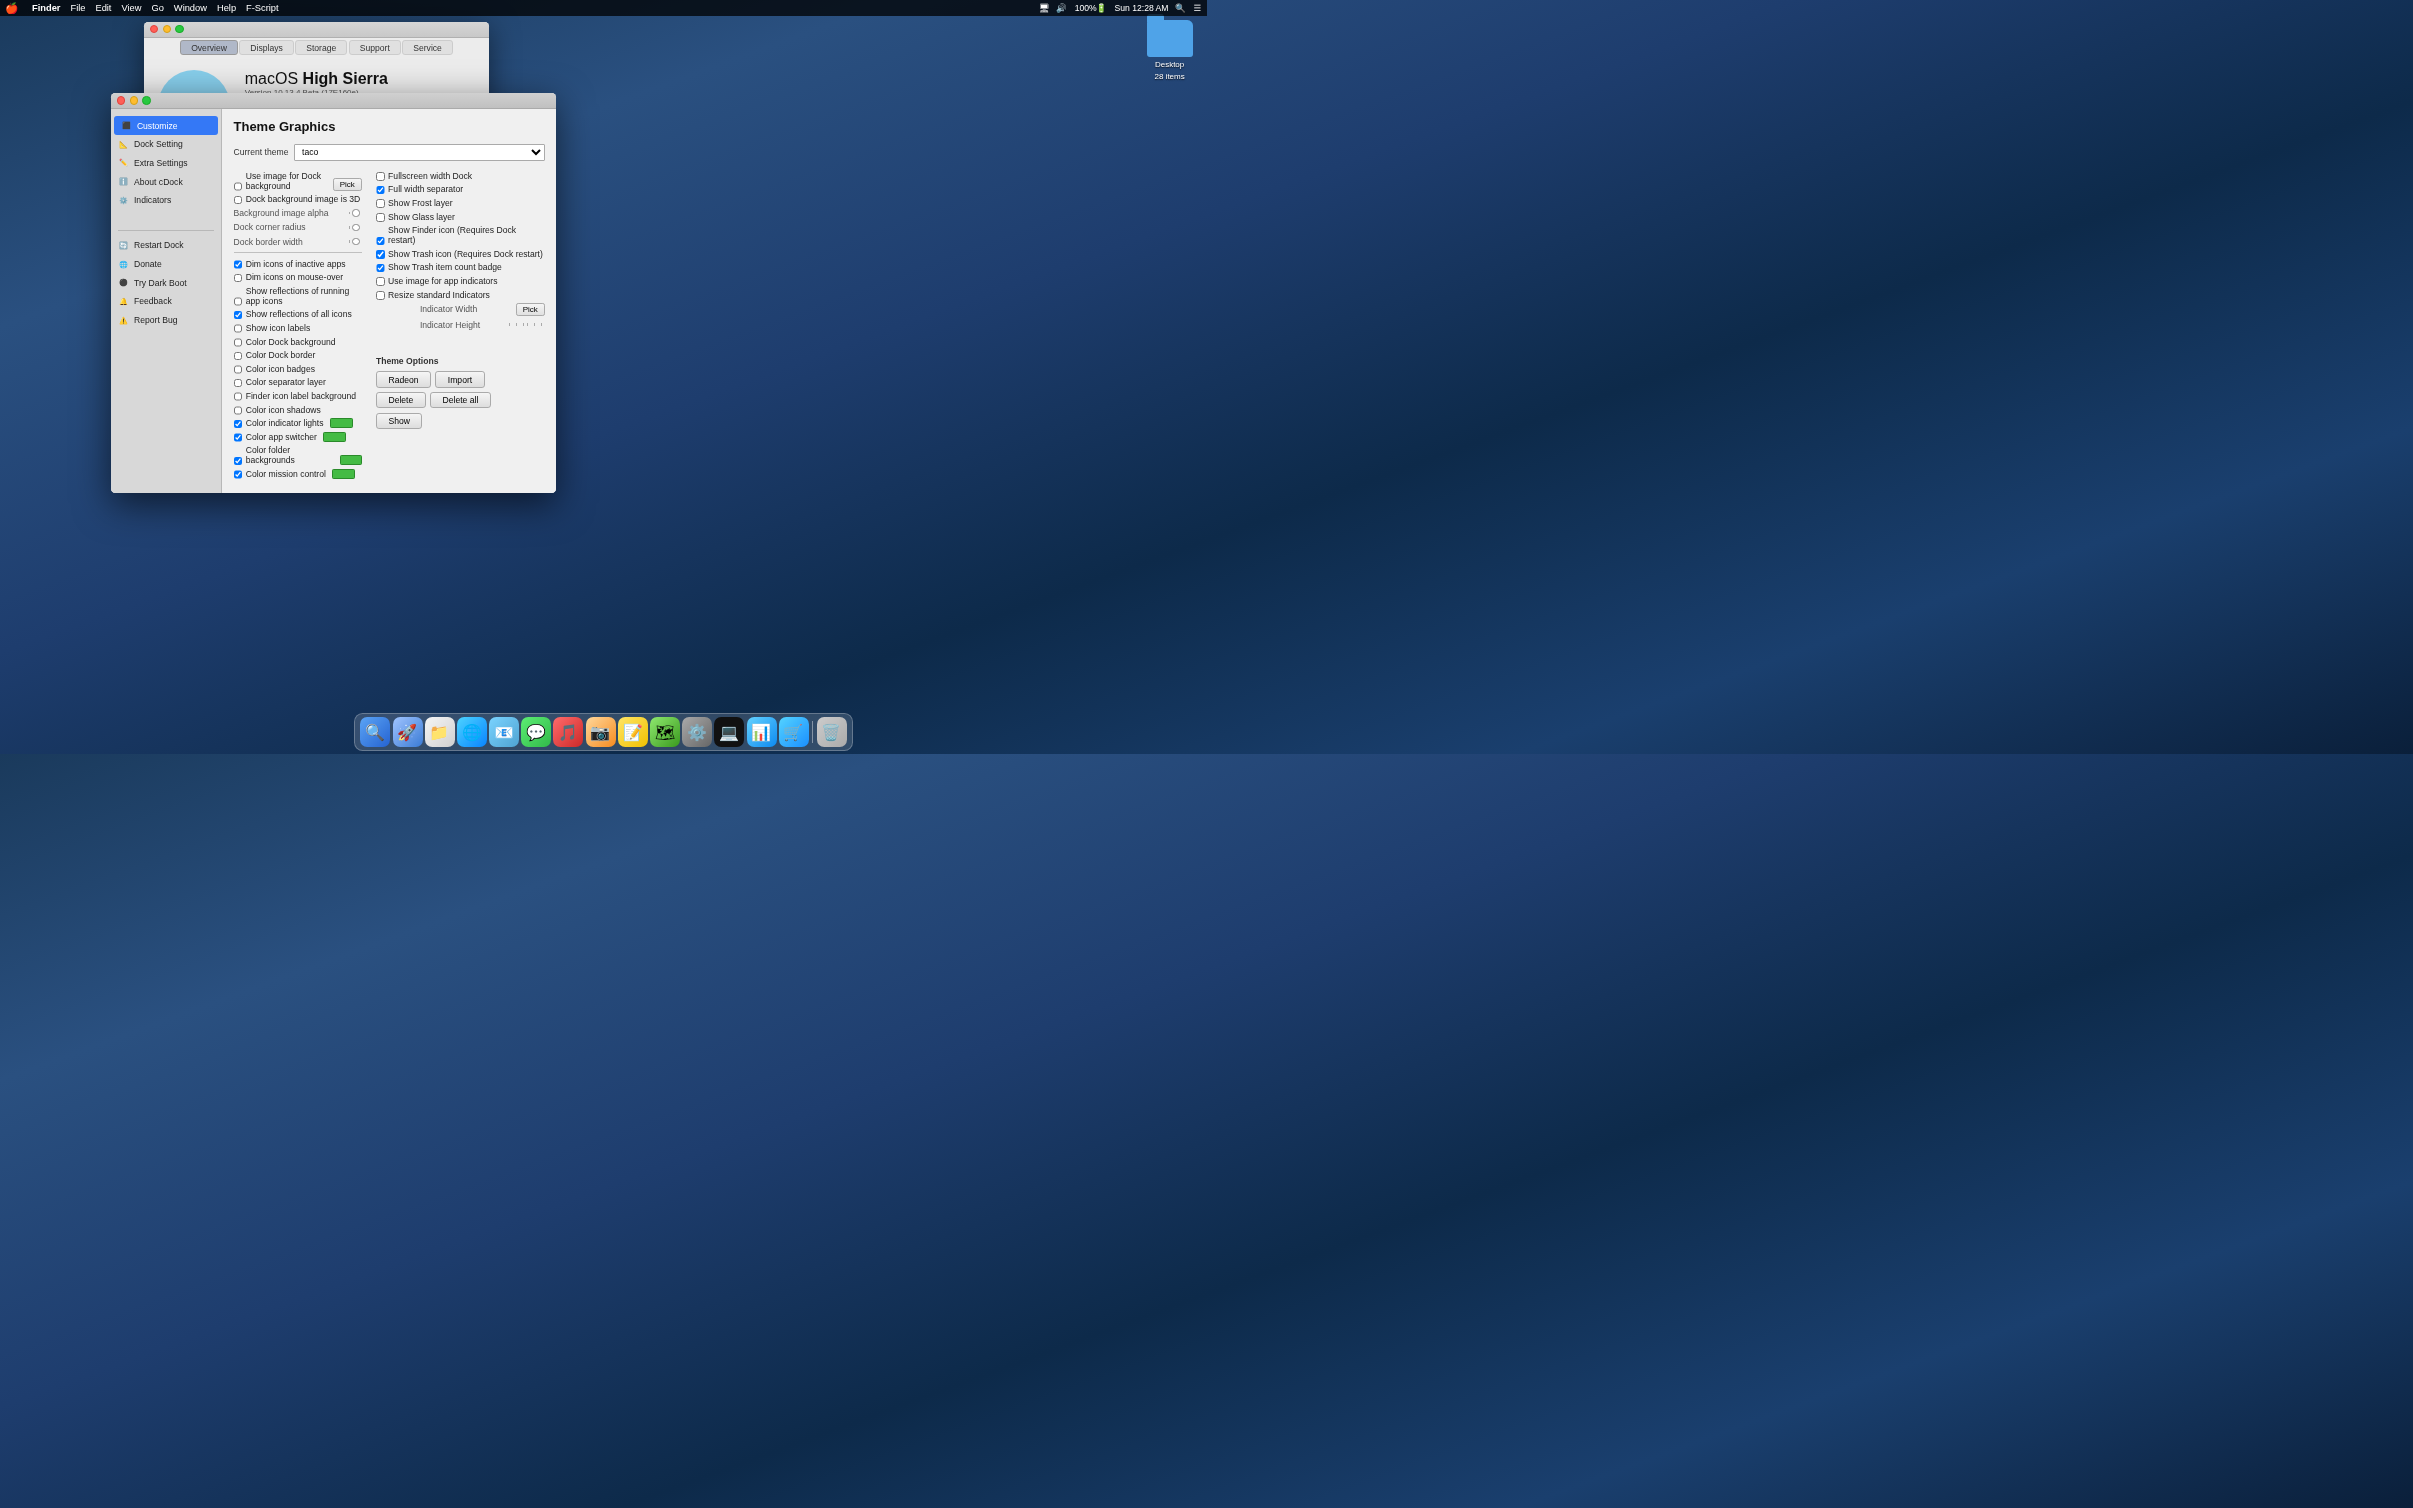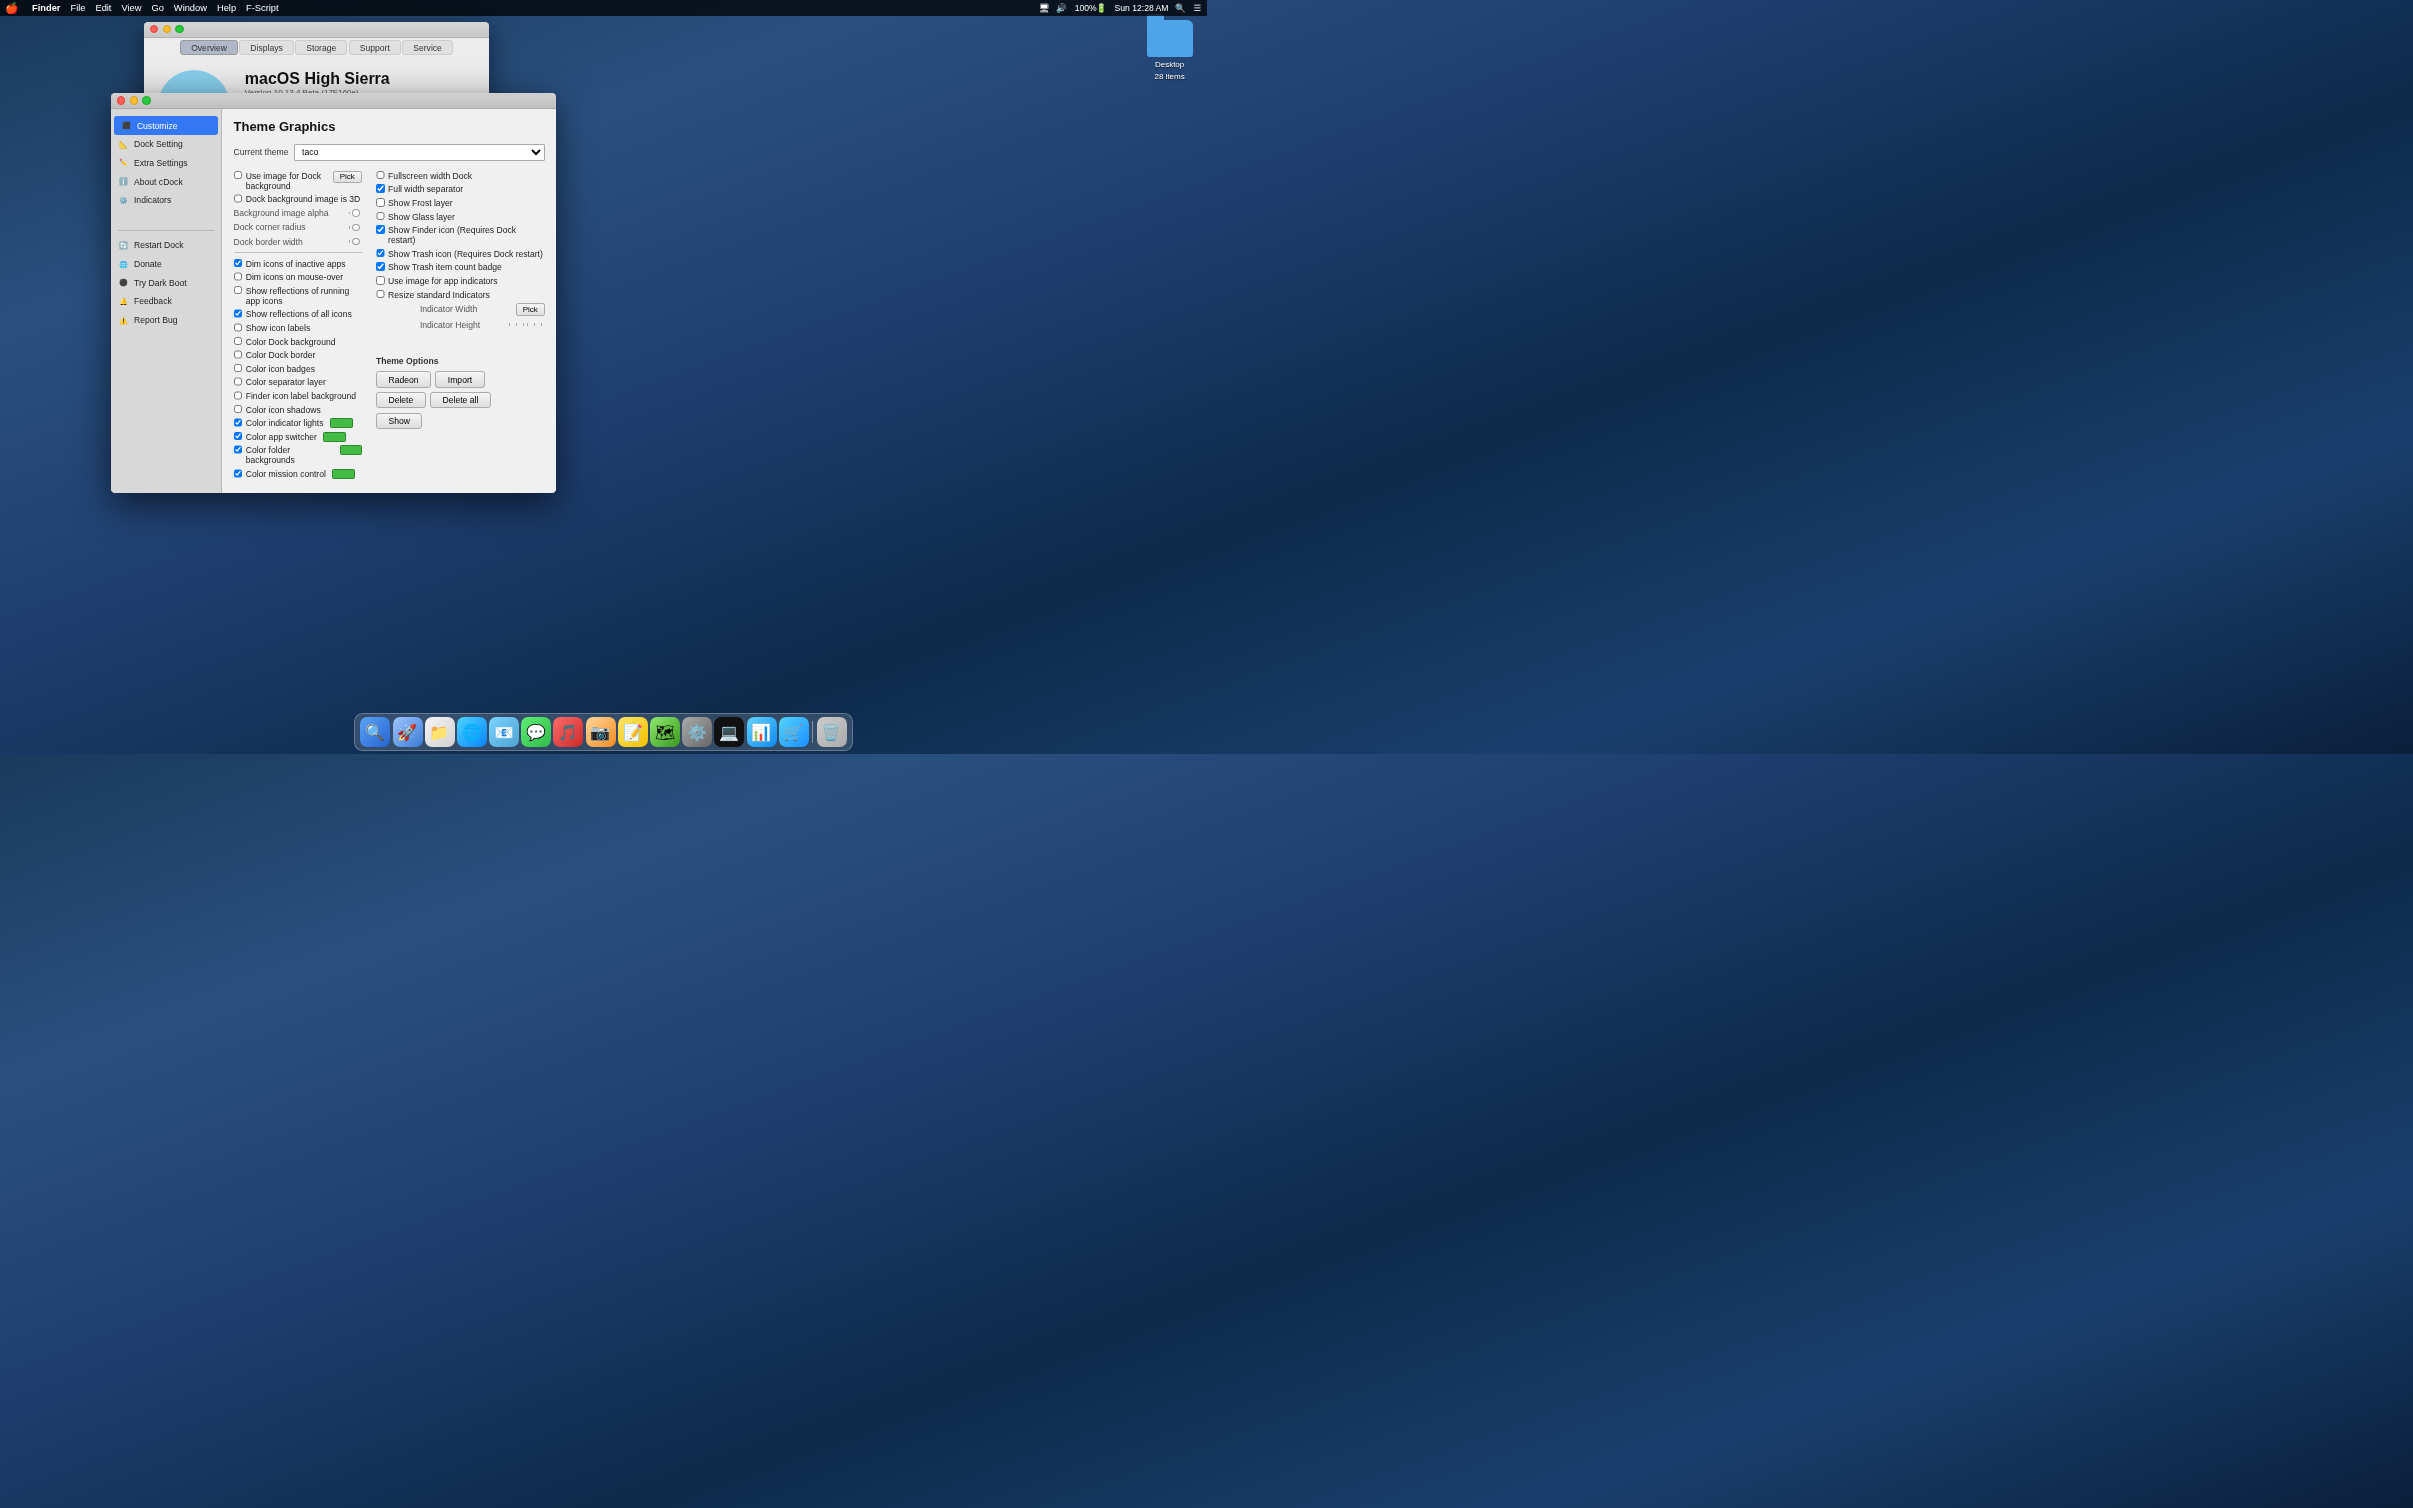--- a/index.html
+++ b/index.html
@@ -196,21 +196,21 @@
     .content-columns {
       display: flex;
       gap: 14.4px;
     }
     .left-col { flex: 1; }
     .right-col { flex: 1; }
 
     
     .option-row {
       display: flex;
-      align-items: flex-start;
+      align-items: flex-end;
       margin-bottom: 3.6px;
       font-size: 8.6px;
       color: #222;
       gap: 3.6px;
     }
     .option-row input[type="checkbox"] {
       width: 8.6px;
       height: 8.6px;
       flex-shrink: 0;
     }
@@ -460,21 +460,21 @@
     <div class="system-tab">Displays</div>
     <div class="system-tab">Storage</div>
     <div class="system-tab">Support</div>
     <div class="system-tab">Service</div>
   </div>
   <div class="system-content">
     <div class="system-body">
       <div class="mountain-img"></div>
       <div class="system-info">
         <div class="system-title-large">
-          <span style="font-weight:700">macOS</span> <span>High Sierra</span>
+          <span style="font-weight:400">macOS</span> <span>High Sierra</span>
         </div>
         <div class="system-version">Version 10.13.4 Beta (17E160e)</div>
         <div class="system-spec">
           <span class="spec-value" style="font-weight:600">MacBook Pro (15-inch, 2016)</span>
         </div>
         <div class="system-spec">
           <span class="spec-label">Processor</span>
           <span class="spec-value">2.7 GHz Intel Core i7</span>
         </div>
         <div class="system-spec">

